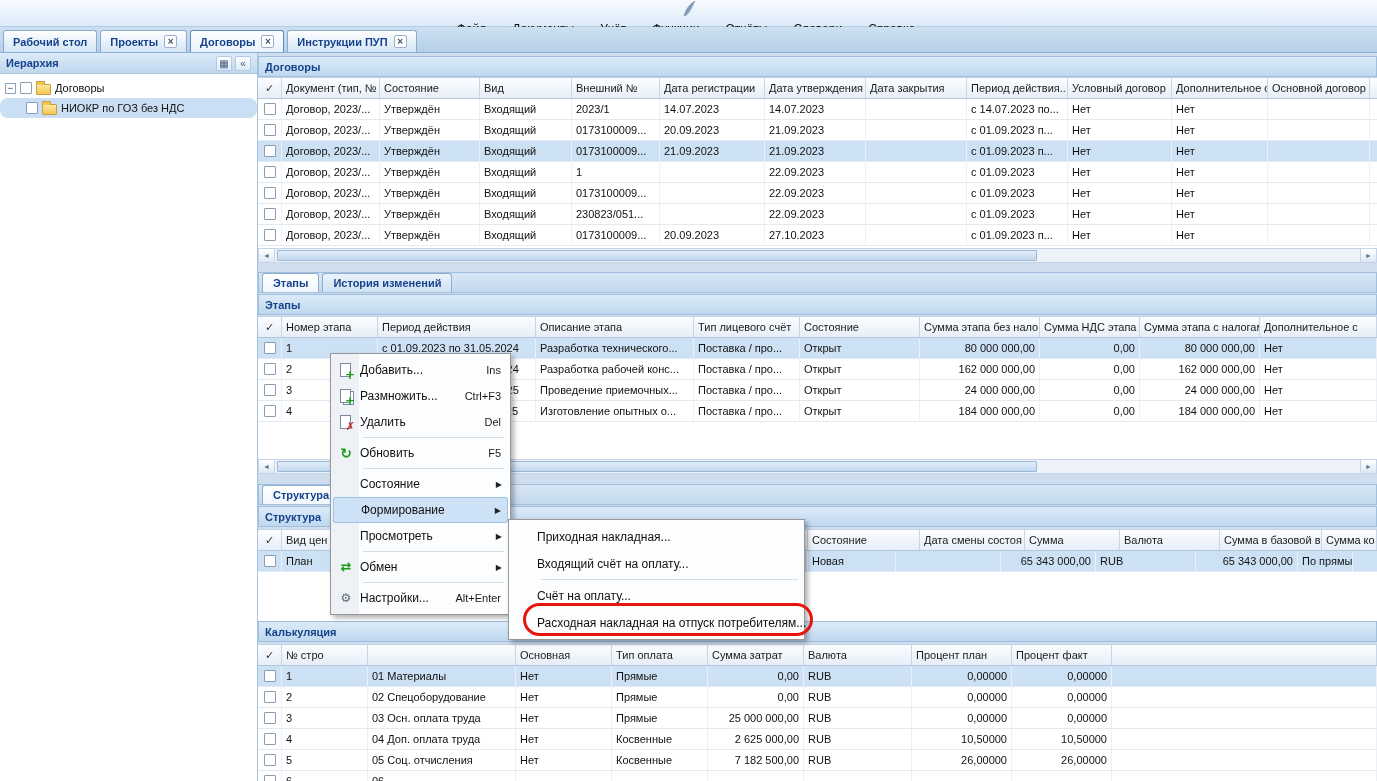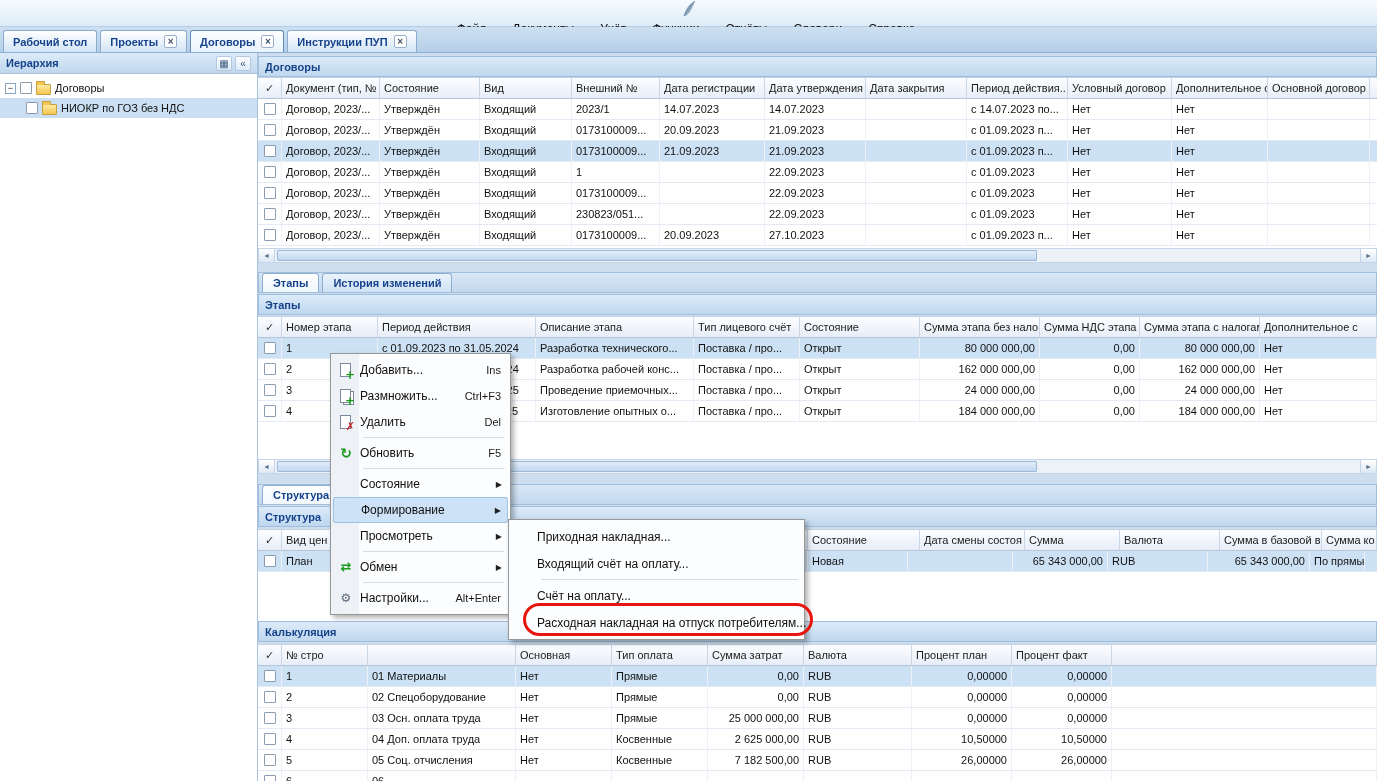--- a/index.html
+++ b/index.html
@@ -31,21 +31,21 @@
   .workspace { position:absolute; left:0; top:53px; width:1377px; height:728px; background:#cfdeee; }
   .sidebar { position:absolute; left:0; top:53px; width:258px; height:728px; background:#fff; border-right:1px solid #a9c3de; }
   .side-head { height:21px; background:linear-gradient(#dcebf9,#c0d7ee); border-bottom:1px solid #a9c3de;
     display:flex; align-items:center; color:#15428b; font-weight:bold; padding:0 6px; gap:3px; }
   .side-head .spacer { flex:1; }
   .icon-btn { min-width:16px; height:15px; text-align:center; font-size:10px; line-height:14px; color:#3d5a7e;
     border:1px solid #b3c8e0; background:linear-gradient(#fff,#dcebf8); border-radius:2px; font-weight:normal; }
   .tree { padding-top:4px; }
   .tree-row { height:20px; display:flex; align-items:center; gap:4px; padding-left:5px; }
   .tree-row.child { padding-left:26px; }
-  .tree-row.sel { background:#cbdff4; }
+  .tree-row.sel { background:#cbdff4;border-radius:8px; }
   .expander { width:11px; height:11px; border:1px solid #88a5c4; background:#fff; font-size:9px; line-height:9px;
     text-align:center; color:#223; flex:none; }
   .cb { width:12px; height:12px; border:1px solid #8b9bb0; background:#fff; border-radius:1px; flex:none; }
   .folder { width:15px; height:11px; background:linear-gradient(#fde9a2,#f3c64f); border:1px solid #c79f3f;
     border-radius:1px; position:relative; flex:none; margin-top:2px; }
   .folder::before { content:""; position:absolute; left:-1px; top:-4px; width:7px; height:3px; background:#f3c64f;
     border:1px solid #c79f3f; border-bottom:none; border-radius:1px 1px 0 0; }
   .tree-label { white-space:nowrap; }
 
   
@@ -458,21 +458,21 @@
         <div class="gh" style="width:102px">Сумма в базовой в</div>
         <div class="gh" style="width:55px">Сумма ко</div>
       </div>
     <div class="gbody" style="top:498px;height:70px">
         <div class="gr sel">
           <div class="gc gc-check" style="width:24px">
             <span class="cb"></span>
           </div>
           <div class="gc" style="width:90px">План</div>
           <div class="gc" style="width:436px"></div>
-          <div class="gc" style="width:100px">Новая</div>
+          <div class="gc" style="width:88px">Новая</div>
           <div class="gc" style="width:105px"></div>
           <div class="gc num" style="width:95px">65 343 000,00</div>
           <div class="gc" style="width:100px">RUB</div>
           <div class="gc num" style="width:102px">65 343 000,00</div>
           <div class="gc" style="width:55px">По прямы...</div>
         </div>
       </div>
 
     <div class="panel-head" style="top:568px">
       <span>Калькуляция</span>

